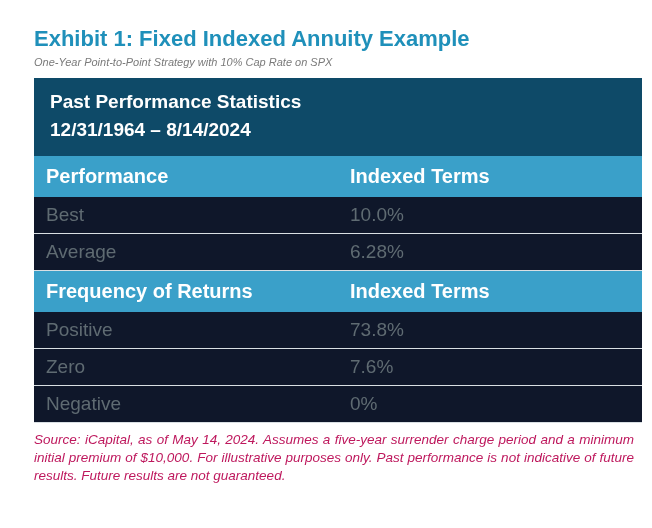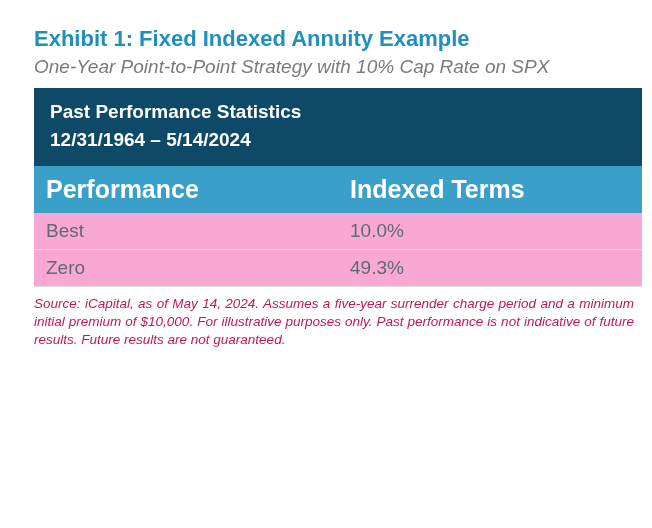--- a/index.html
+++ b/index.html
@@ -12,46 +12,46 @@
     color: #333;
   }
   .title {
     color: #1f90ba;
     font-size: 22px;
     font-weight: 600;
     margin-bottom: 2px;
   }
   .subtitle {
     color: #7a7a7a;
-    font-size: 19px;
+    font-size: 11px;
     font-style: italic;
     margin-bottom: 10px;
   }
   table {
     width: 100%;
     border-collapse: collapse;
     table-layout: fixed;
   }
   .band td {
     background: #0e4a68;
     color: #ffffff;
     font-weight: 600;
     font-size: 19px;
     padding: 8px 12px 10px 12px;
     line-height: 1.25;
   }
   .section-head td {
     background: #3aa0c9;
     color: #ffffff;
     font-weight: 600;
-    font-size: 25px;
+    font-size: 20px;
     padding: 9px 12px;
   }
   .data-row td {
-    background: #f9a8d4;
+    background: #0f172a;
     color: #5f6b72;
     font-size: 19px;
     padding: 7px 12px;
     border-bottom: 1px solid #d9dfe3;
   }
   .col-left { width: 50%; }
   .col-right { width: 50%; }
   .footnote {
     color: #be185d;
     font-size: 13.5px;
@@ -70,33 +70,49 @@
 <table>
   <colgroup>
     <col class="col-left">
     <col class="col-right">
   </colgroup>
 
   <tbody>
       <tr class="band">
     <td colspan="2">
       <div>Past Performance Statistics</div>
-      <div>12/31/1964 – 5/14/2024</div>
+      <div>12/31/1964 – 8/14/2024</div>
     </td>
   </tr>
 
   <tr class="section-head">
     <td>Performance</td>
     <td>Indexed Terms</td>
   </tr>
   <tr class="data-row">
     <td>Best</td>
     <td>10.0%</td>
   </tr>
+  <tr class="data-row">
+    <td>Average</td>
+    <td>6.28%</td>
+  </tr>
 
+  <tr class="section-head">
+    <td>Frequency of Returns</td>
+    <td>Indexed Terms</td>
+  </tr>
+  <tr class="data-row">
+    <td>Positive</td>
+    <td>73.8%</td>
+  </tr>
   <tr class="data-row">
     <td>Zero</td>
-    <td>49.3%</td>
+    <td>7.6%</td>
+  </tr>
+  <tr class="data-row">
+    <td>Negative</td>
+    <td>0%</td>
   </tr>
 </tbody>
   </table>
 
 <div class="footnote">Source: iCapital, as of May 14, 2024. Assumes a five-year surrender charge period and a minimum initial premium of $10,000. For illustrative purposes only. Past performance is not indicative of future results. Future results are not guaranteed.</div>
 
 </body></html>

